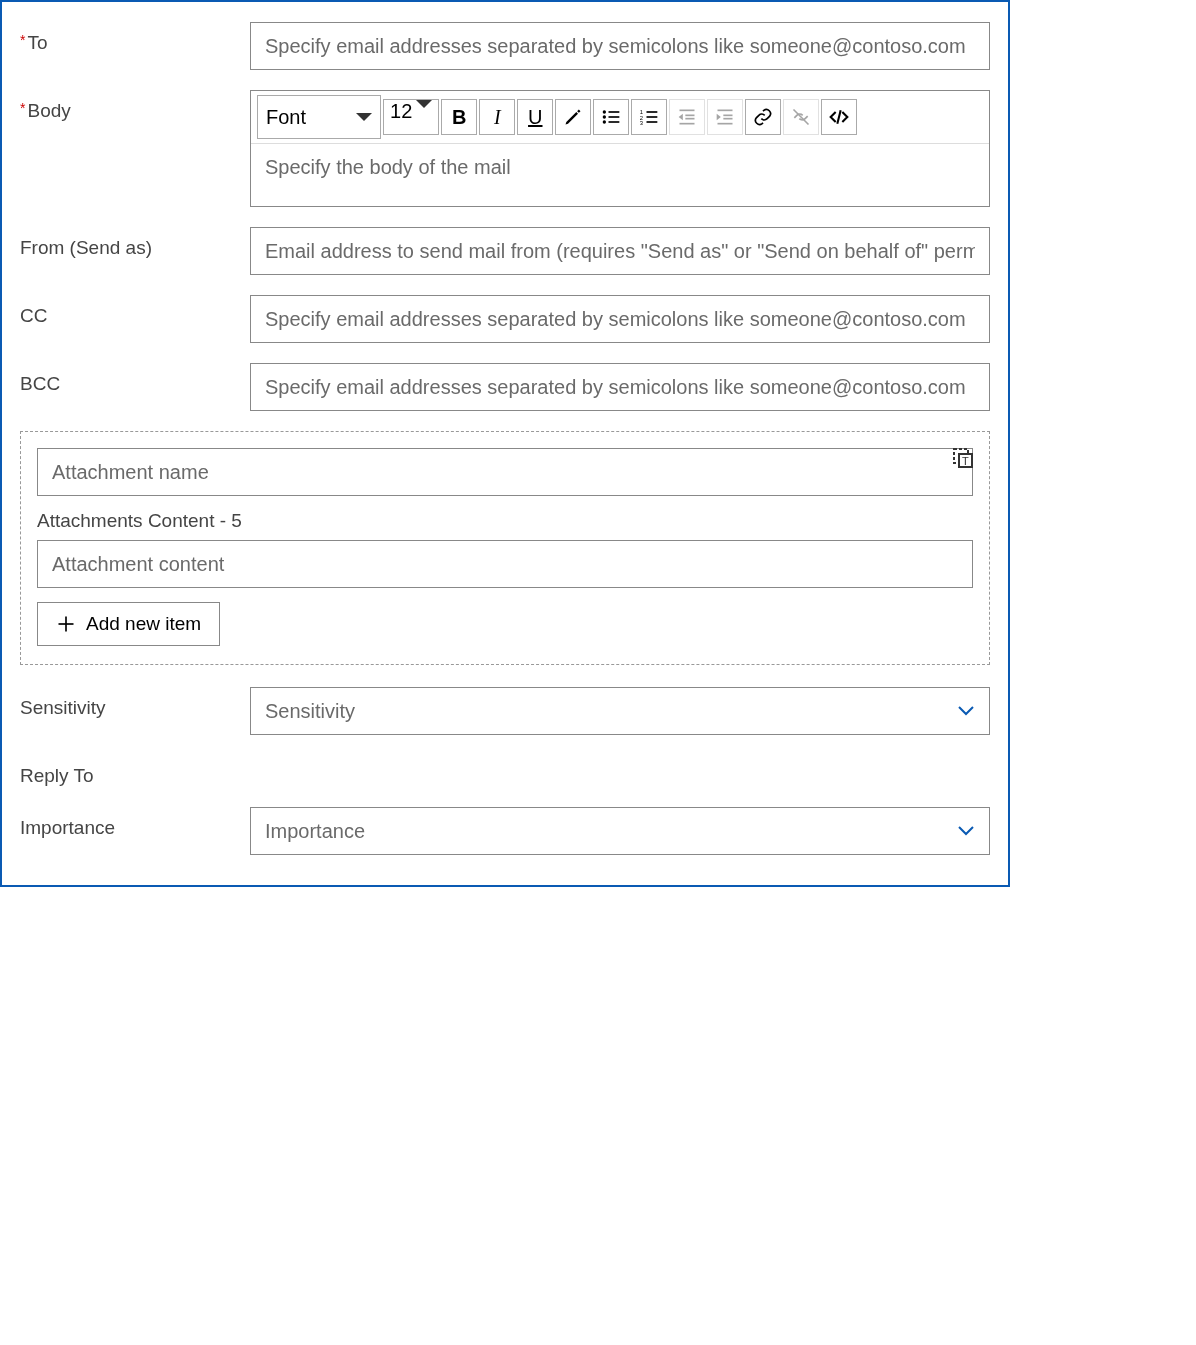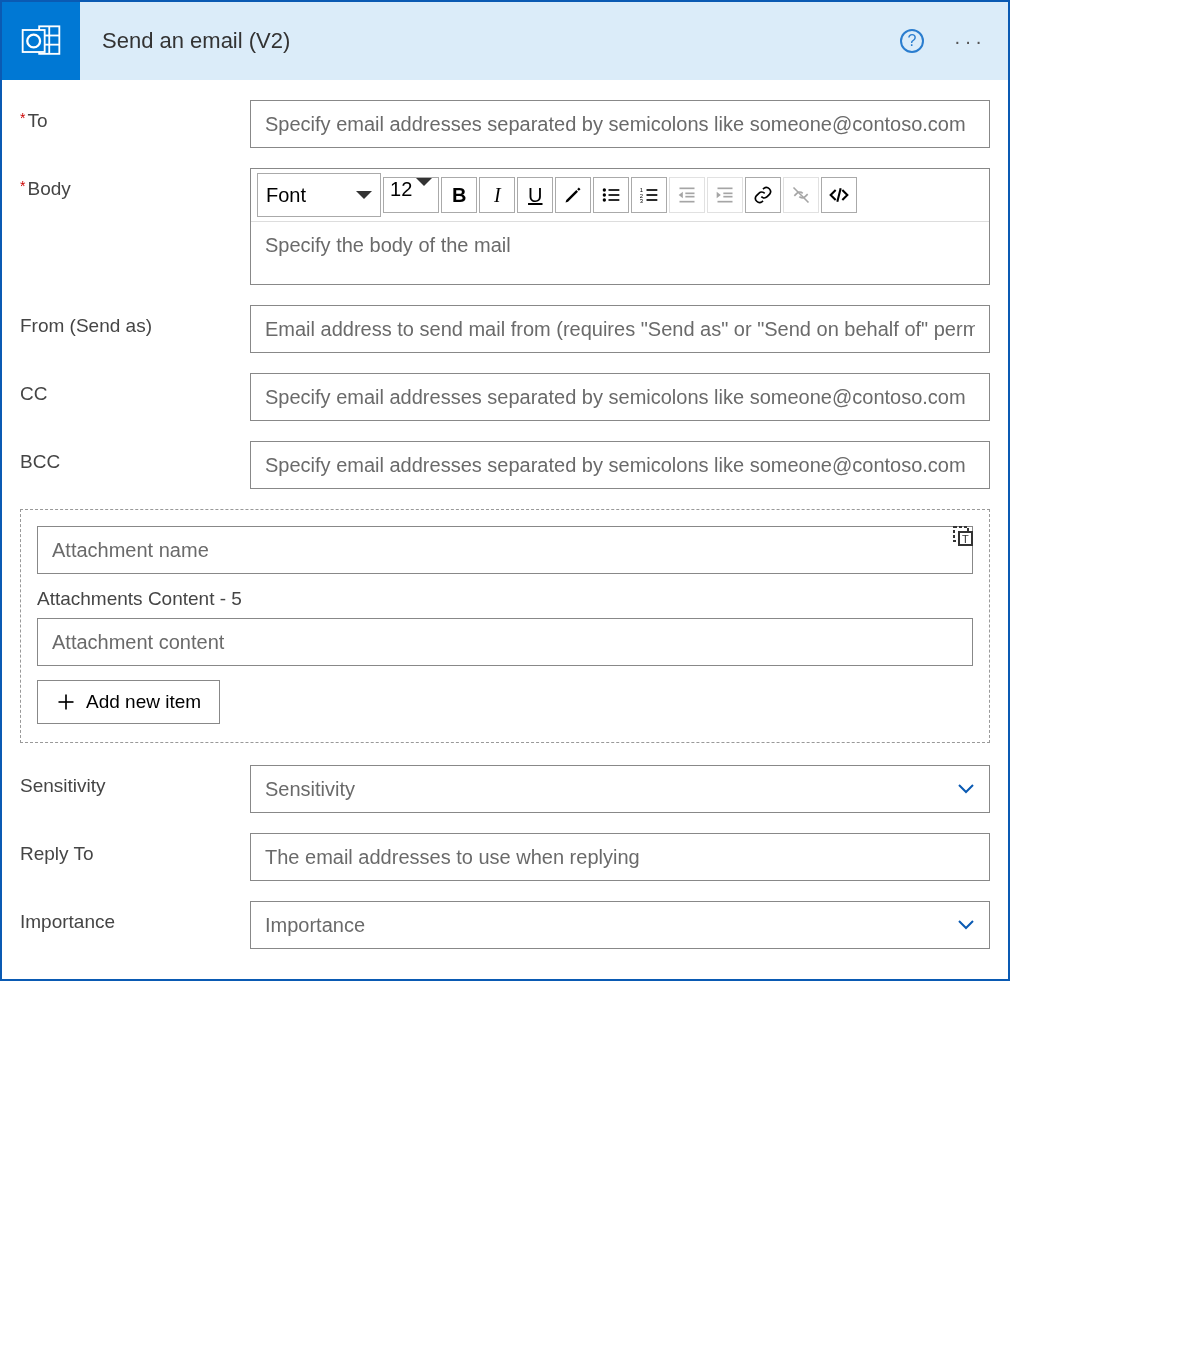--- a/index.html
+++ b/index.html
@@ -35,35 +35,20 @@
   .adv-box { border: 3px solid #e3000f; display: inline-flex; align-items: center; padding: 10px 14px; gap: 16px; cursor: pointer; }
   .adv-text { color: #0a5ab3; font-size: 20px; }
   .caret { border-left: 8px solid transparent; border-right: 8px solid transparent; }
   .caret.down { border-top: 8px solid #333; }
 </style>
 </head>
 <body>
 
 <div class="card">
 
-  <div class="header">
-    <div class="app-icon">
-      <svg width="44" height="44" viewBox="0 0 48 48">
-        <rect x="22" y="8" width="22" height="30" fill="none" stroke="#fff" stroke-width="2"></rect>
-        <line x1="22" y1="18" x2="44" y2="18" stroke="#fff" stroke-width="2"></line>
-        <line x1="22" y1="28" x2="44" y2="28" stroke="#fff" stroke-width="2"></line>
-        <line x1="33" y1="8" x2="33" y2="38" stroke="#fff" stroke-width="2"></line>
-        <rect x="4" y="12" width="24" height="24" fill="#0078d4" stroke="#fff" stroke-width="2"></rect>
-        <circle cx="16" cy="24" r="7" fill="none" stroke="#fff" stroke-width="2.5"></circle>
-      </svg>
-    </div>
-    <div class="title">Send an email (V2)</div>
-    <div class="help-icon">?</div>
-    <div class="more-icon">···</div>
-  </div>
 
   <div class="body">
 
     <div class="row">
       <div class="label req">To</div>
       <div class="field"><input class="input" placeholder="Specify email addresses separated by semicolons like someone@contoso.com" style=""></div>
     </div>
 
 
     <div class="row">
@@ -200,21 +185,20 @@
           <span>Sensitivity</span>
           <svg width="18" height="12" viewBox="0 0 18 12">
               <polyline points="2,2 9,9 16,2" fill="none" stroke="#0a5ab3" stroke-width="2"></polyline>
             </svg>
         </div>
       </div>
     </div>
 
     <div class="row">
       <div class="label">Reply To</div>
-      <div class="field"><input class="input" placeholder="The email addresses to use when replying" style=""></div>
     </div>
 
     <div class="row">
       <div class="label">Importance</div>
       <div class="field">
         <div class="select">
           <span>Importance</span>
           <svg width="18" height="12" viewBox="0 0 18 12">
               <polyline points="2,2 9,9 16,2" fill="none" stroke="#0a5ab3" stroke-width="2"></polyline>
             </svg>

